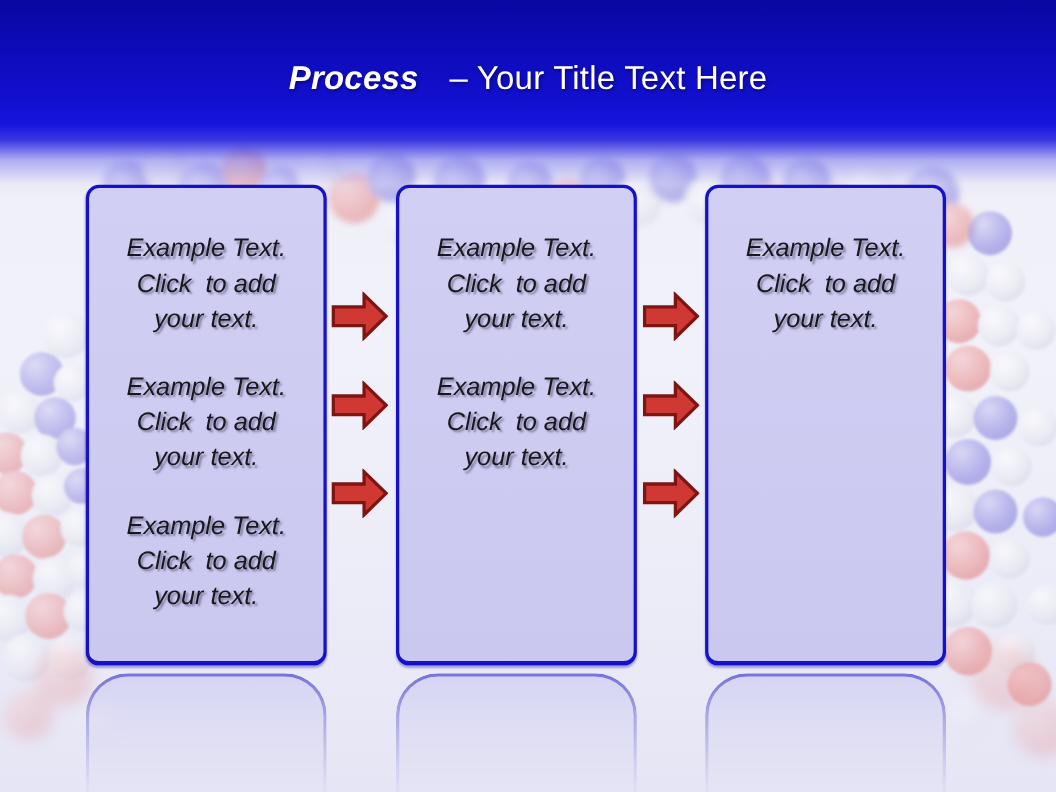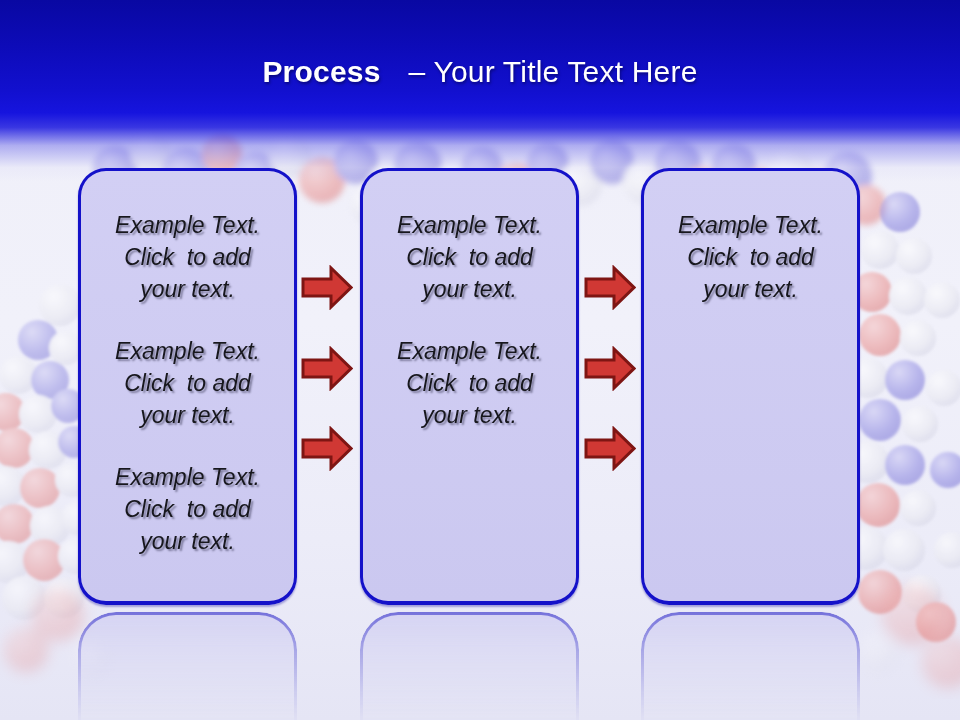--- a/index.html
+++ b/index.html
@@ -17,27 +17,27 @@
       #0908a2 0%,#0d0bb8 25%,#1210cf 50%,#1614de 62%,
       rgba(25,22,222,.85) 70%,rgba(95,92,230,.45) 80%,
       rgba(190,188,242,.12) 92%,rgba(240,240,250,0) 100%);
   }
   .title{
     position:absolute;top:52px;left:0;width:100%;
     text-align:center;color:#ffffff;font-size:30px;line-height:40px;
     text-shadow:1px 2px 3px rgba(0,0,30,.45);
     letter-spacing:.2px;white-space:nowrap;
   }
-  .title .emph{font-weight:bold;}
+  .title .emph{font-weight:bold;font-style:italic;}
   .title .rest{font-weight:normal;margin-left:28px;}
   
   .pbox{
     position:absolute;top:168px;height:437px;width:219px;box-sizing:border-box;
     background:linear-gradient(180deg,#d2cff4 0%,#cbc8f0 100%);
-    border:3px solid #1411c9;border-bottom-width:4px;border-radius:28px;
+    border:3px solid #1411c9;border-bottom-width:4px;border-radius:12px;
     padding:38px 6px 0;
     box-shadow:0 2px 2px rgba(25,18,160,.35);
   }
   .pbox.b1{left:78px;} .pbox.b2{left:360px;} .pbox.b3{left:641px;}
   .pbox p{
     margin:0 0 30px;text-align:center;white-space:pre-wrap;
     font-style:italic;font-size:23px;line-height:32px;color:#17171d;
     text-shadow:2px 2px 2px rgba(10,10,35,.42);
   }
   

